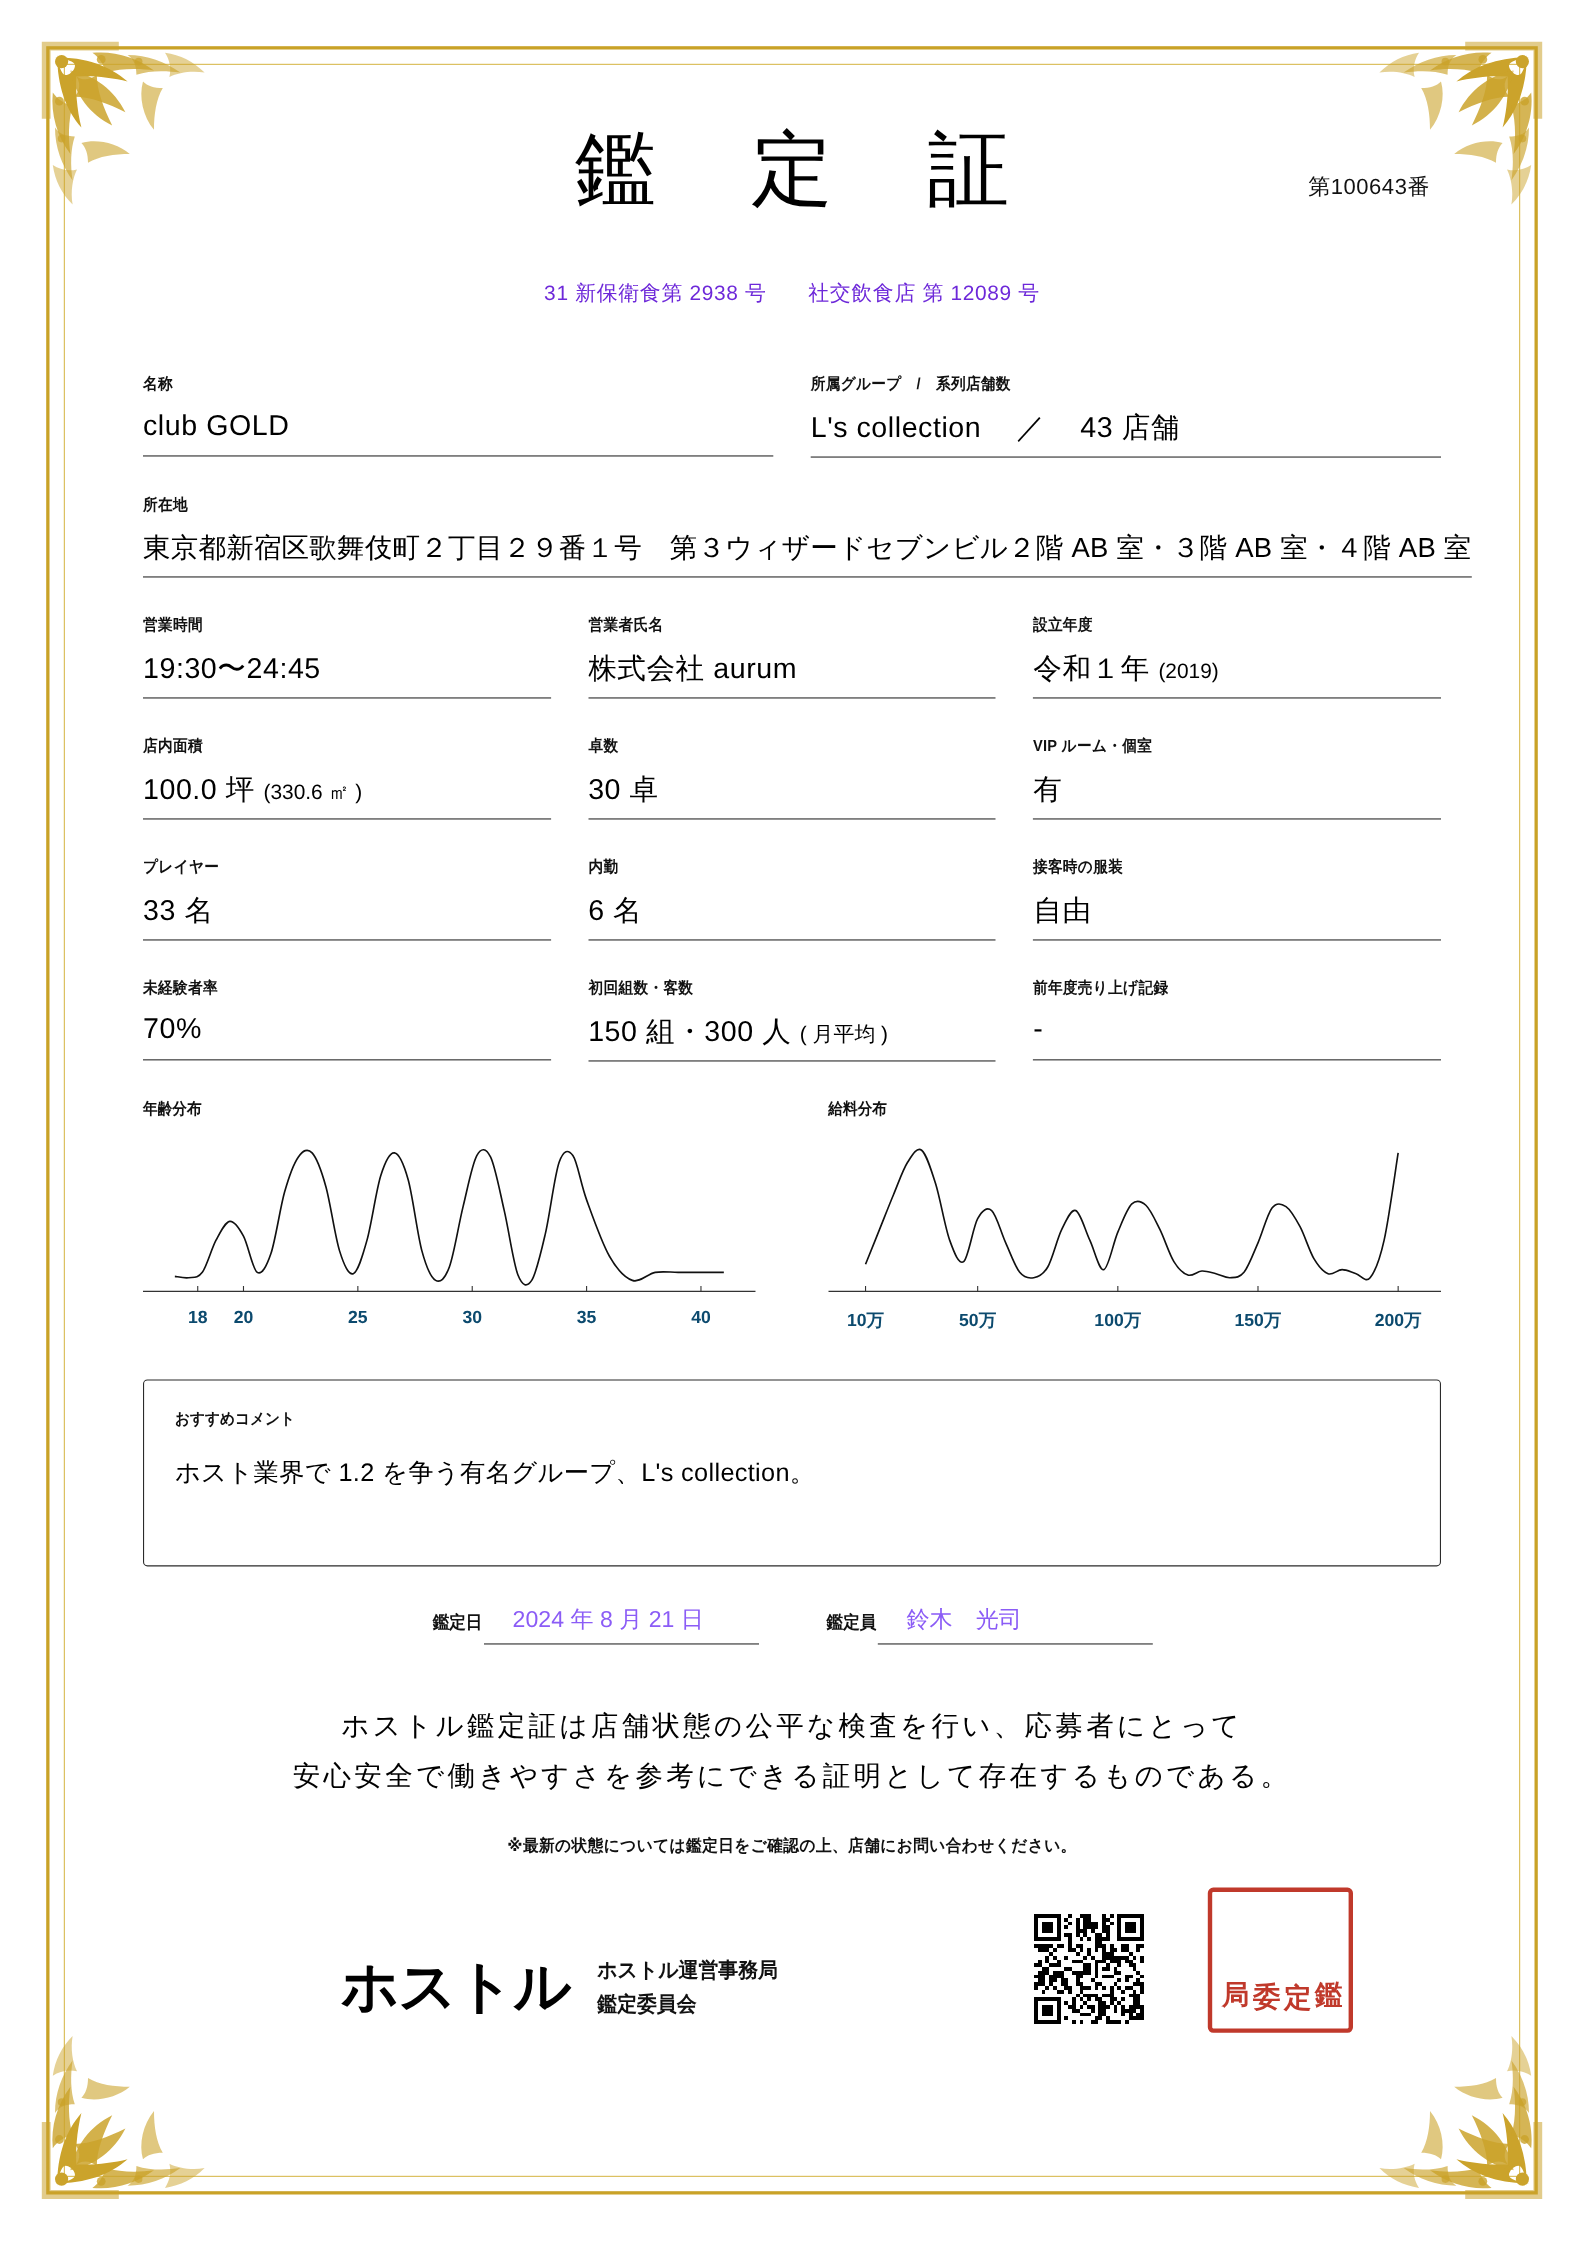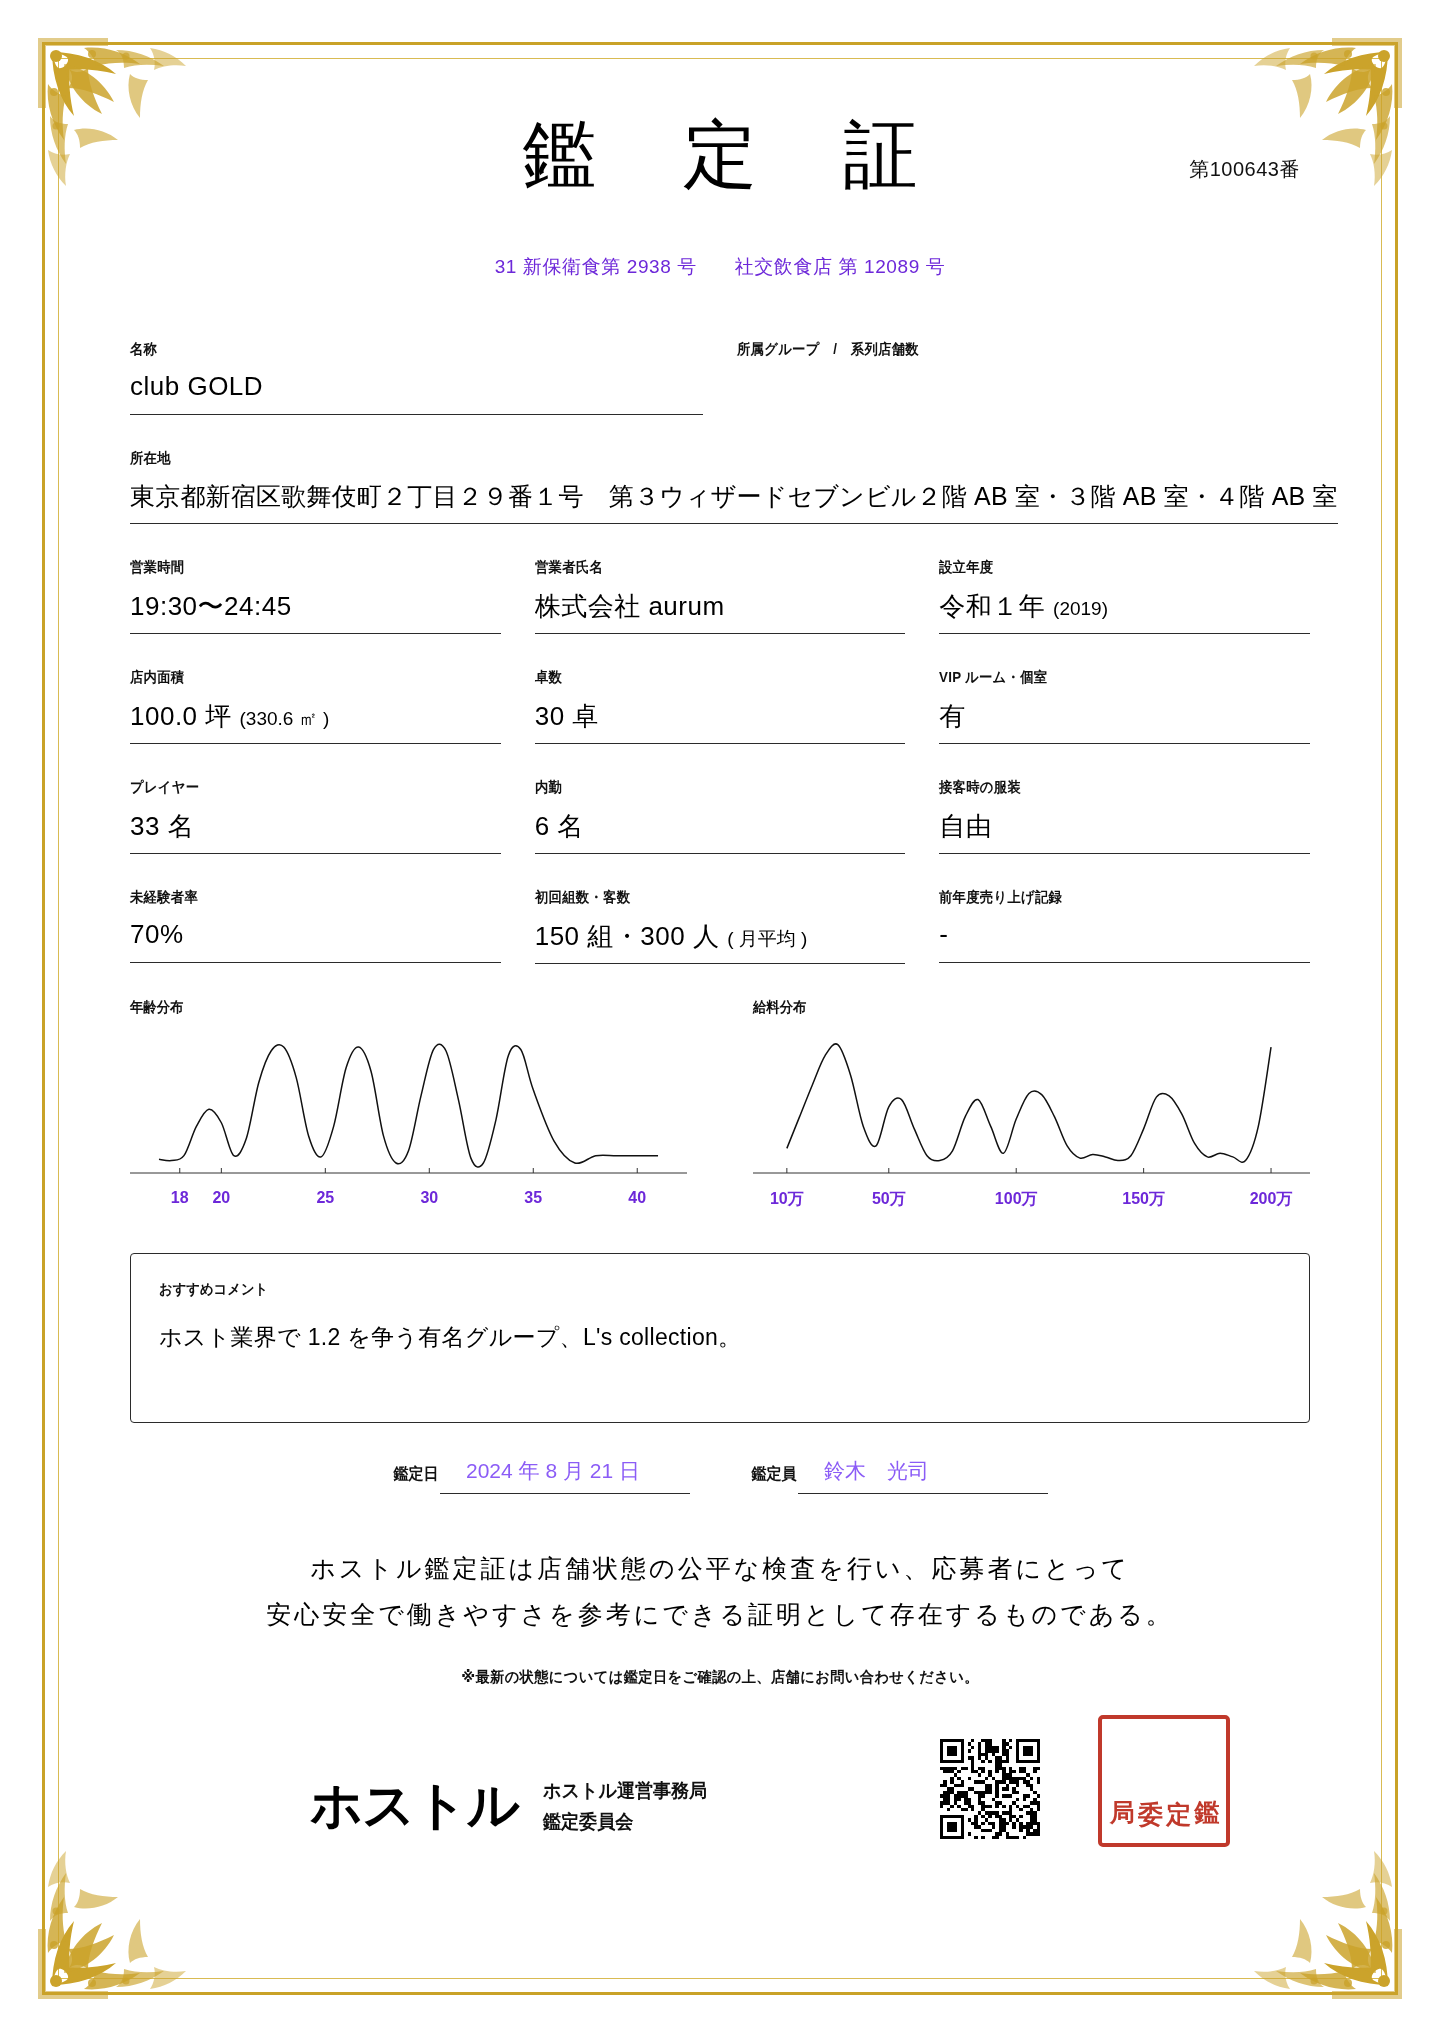--- a/index.html
+++ b/index.html
@@ -135,21 +135,21 @@
     display: flex;
     position: relative;
     height: 26px;
     margin-top: 2px;
   }
   .axis-labels span {
     position: absolute;
     transform: translateX(-50%);
     font-size: 16px;
     font-weight: bold;
-    color: #6d28d9;
+    color: #0c4a6e;
     white-space: nowrap;
   }
 
   
   .comment-box {
     margin-top: 38px;
     border: 1.5px solid #2b2b2b;
     border-radius: 4px;
     padding: 26px 28px 34px 28px;
     height: 170px;
@@ -394,20 +394,25 @@
 
     <div class="fields">
 
       <div class="row">
         <div class="cell">
           <div class="f-label">名称</div>
           <div class="f-value">club GOLD</div>
         </div>
         <div class="cell">
           <div class="f-label">所属グループ　/　系列店舗数</div>
+          <div class="f-value">
+            <span>L's collection</span>
+            <span class="slash">／</span>
+            <span>43 店舗</span>
+          </div>
         </div>
       </div>
 
       <div class="row">
         <div class="cell wide">
           <div class="f-label">所在地</div>
           <div class="f-value addr">東京都新宿区歌舞伎町２丁目２９番１号　第３ウィザードセブンビル２階 AB 室・３階 AB 室・４階 AB 室</div>
         </div>
       </div>
 

